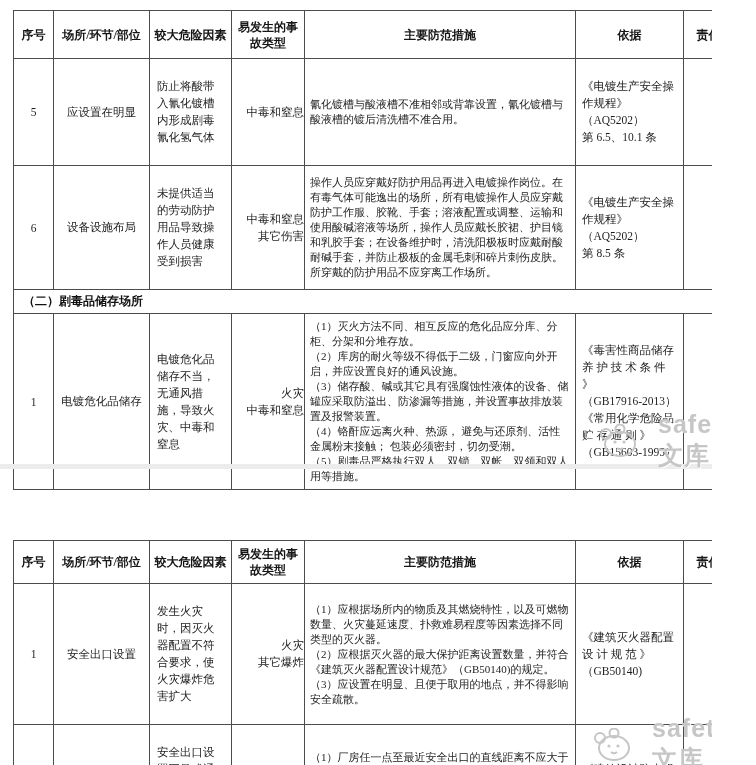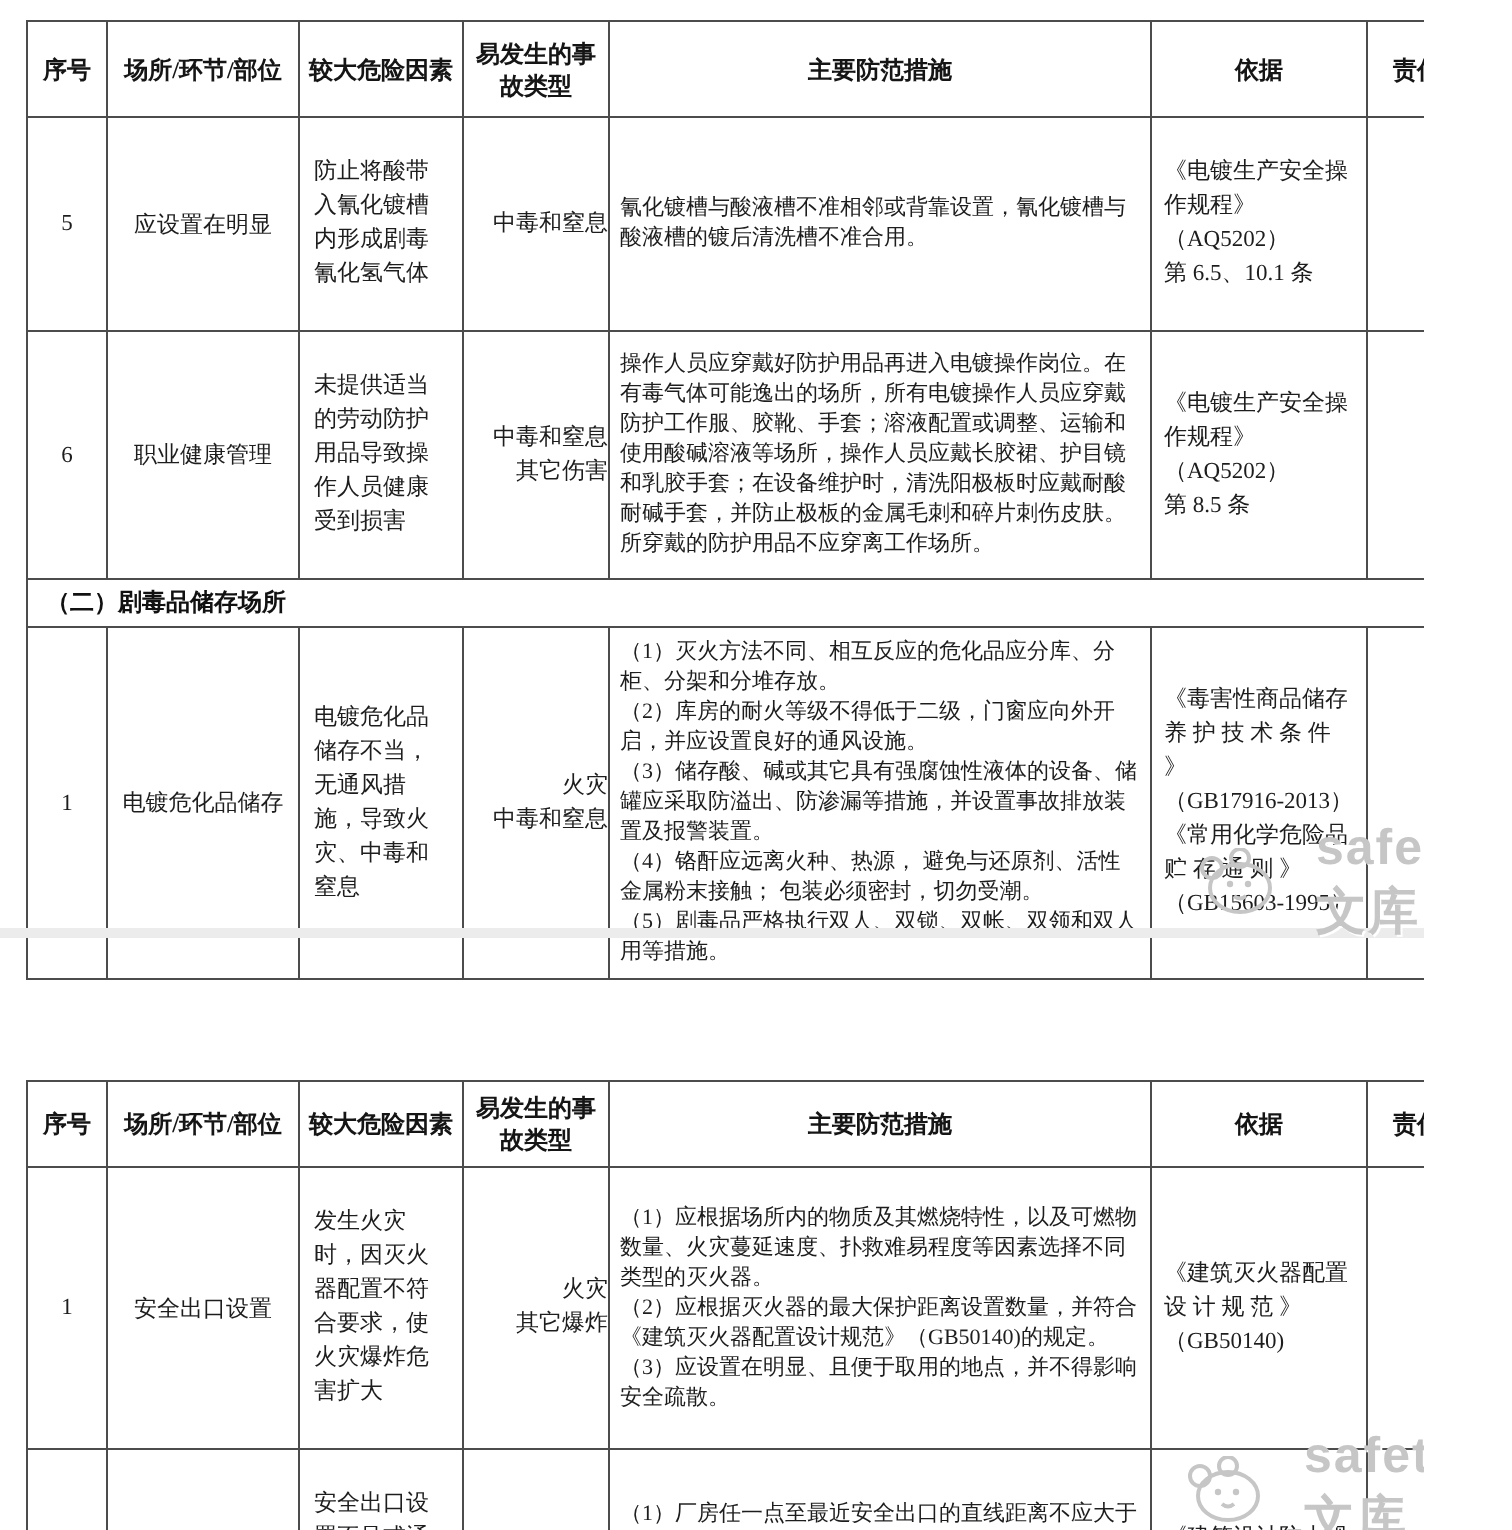--- a/index.html
+++ b/index.html
@@ -77,21 +77,21 @@
       <td class="c-haz">防止将酸带入氰化镀槽内形成剧毒氰化氢气体</td>
       <td class="c-acc">中毒和窒息</td>
       <td class="c-meas">氰化镀槽与酸液槽不准相邻或背靠设置，氰化镀槽与酸液槽的镀后清洗槽不准合用。</td>
       <td class="c-basis">《电镀生产安全操
 作规程》（AQ5202）
 第 6.5、10.1 条</td>
       <td class="c-owner"></td>
     </tr>
     <tr style="height:103px">
       <td class="c-no">6</td>
-      <td class="c-place">职业健康管理</td>
+      <td class="c-place">设备设施布局</td>
       <td class="c-haz">未提供适当的劳动防护用品导致操作人员健康受到损害</td>
       <td class="c-acc">中毒和窒息
 其它伤害</td>
       <td class="c-meas">操作人员应穿戴好防护用品再进入电镀操作岗位。在有毒气体可能逸出的场所，所有电镀操作人员应穿戴防护工作服、胶靴、手套；溶液配置或调整、运输和使用酸碱溶液等场所，操作人员应戴长胶裙、护目镜和乳胶手套；在设备维护时，清洗阳极板时应戴耐酸耐碱手套，并防止极板的金属毛刺和碎片刺伤皮肤。所穿戴的防护用品不应穿离工作场所。</td>
       <td class="c-basis">《电镀生产安全操
 作规程》（AQ5202）
 第 8.5 条</td>
       <td class="c-owner"></td>
     </tr>
     <tr class="section-row" style="height:20px">

